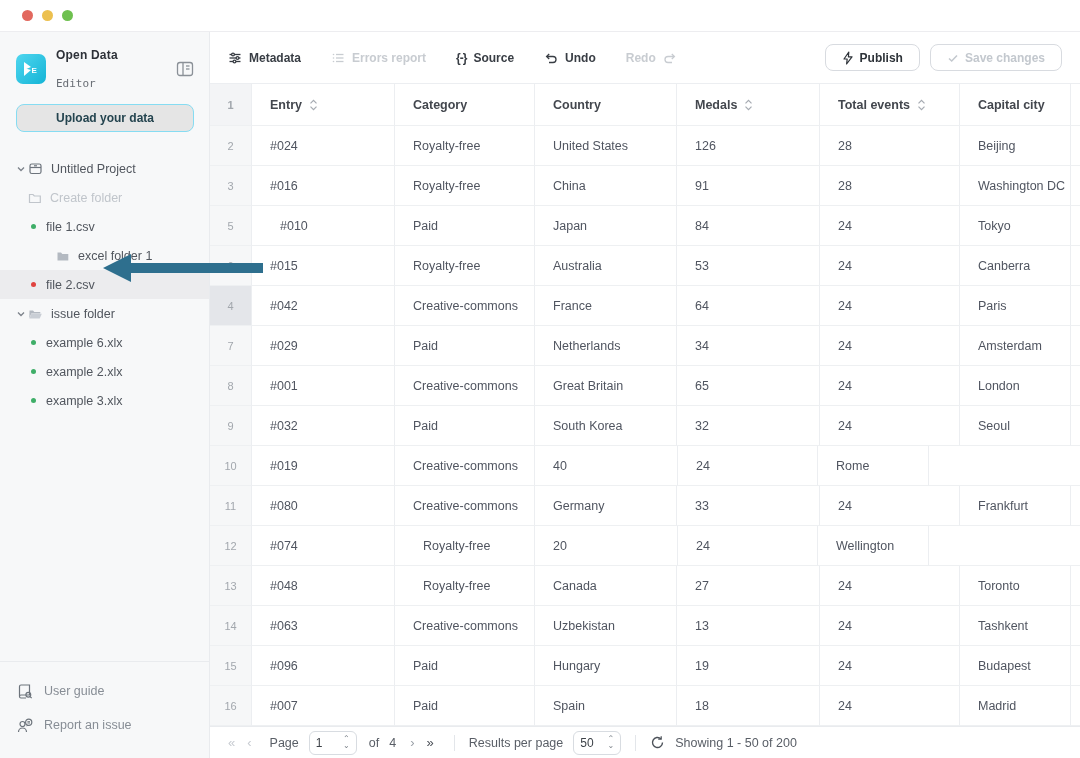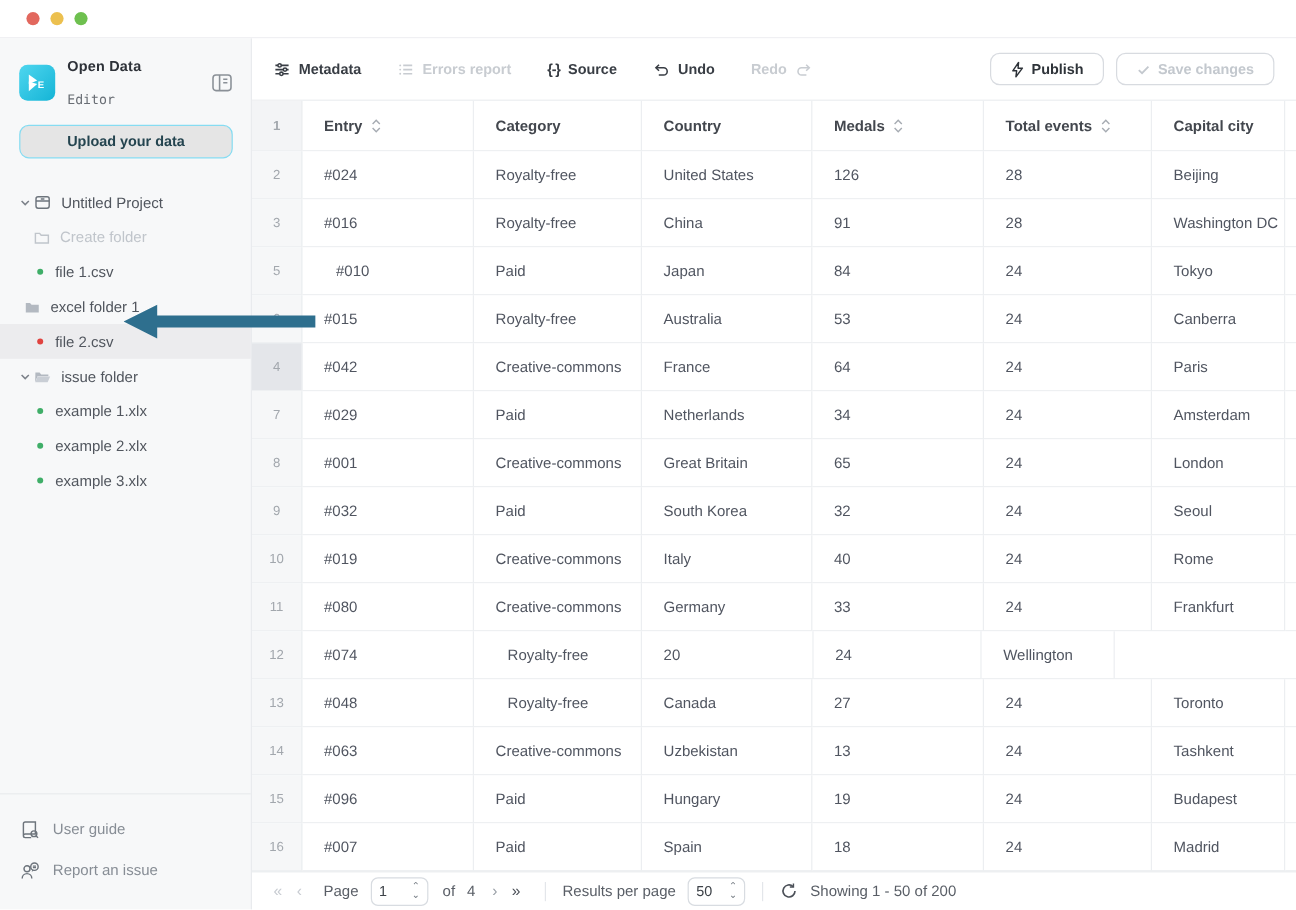--- a/index.html
+++ b/index.html
@@ -32,21 +32,21 @@
     color:#24444f; font-size:12px; font-weight:bold; font-family:inherit;
     display:flex; align-items:center; justify-content:center; cursor:pointer; }
 
   .tree { margin-top:22px; }
   .tree-row { height:29px; display:flex; align-items:center; font-size:12.5px;
     color:#51565e; cursor:pointer; position:relative; }
   .tree-row.hl { background:#ececee; }
   .tree-row .chev { width:12px; margin-left:8px; color:#838991; font-size:10px; display:flex; }
   .tree-row .t-icon { display:flex; margin-right:8px; }
   .ind0 { padding-left:8px; }
-  .ind1 { padding-left:20px; }
+  .ind1 { padding-left:20px;margin-left:36px; }
   .ind2 { padding-left:28px; }
   .muted { color:#c0c5cb; }
   .dot { width:5px; height:5px; border-radius:50%; margin-right:10px; margin-left:3px; flex:none; }
   .dot-green { background:#3fae68; } .dot-red { background:#e0433f; }
 
   .side-footer { margin-top:auto; border-top:1px solid #e9ebee; padding:20px 16px 24px; }
   .sf-row { display:flex; align-items:center; gap:10px; color:#878d95; font-size:12.5px;
     cursor:pointer; margin-bottom:16px; }
   .sf-row:last-child { margin-bottom:0; }
 
@@ -195,21 +195,21 @@
           <svg width="15" height="14" viewBox="0 0 15 14">
             <path d="M1.5 3.5 h3.5 l1.3 1.5 h6 v1.5 h-9 l-2 5 z" fill="#b3b9c1"></path>
             <path d="M3.3 6.8 h10.5 l-2.1 4.7 h-10.3 z" fill="#c9ced5"></path>
           </svg>
         </span>
         <span>issue folder</span>
       </div>
 
       <div class="tree-row ind2">
         <span class="dot dot-green"></span>
-        <span>example 1.xlx</span>
+        <span>example 6.xlx</span>
       </div>
       <div class="tree-row ind2">
         <span class="dot dot-green"></span>
         <span>example 2.xlx</span>
       </div>
       <div class="tree-row ind2">
         <span class="dot dot-green"></span>
         <span>example 3.xlx</span>
       </div>
     </div>
@@ -430,21 +430,20 @@
             <div class="cell c3">South Korea</div>
             <div class="cell c4">32</div>
             <div class="cell c5">24</div>
             <div class="cell c6">Seoul</div>
             <div class="cell fill"></div>
           </div>
           <div class="trow">
             <div class="cell num">10</div>
             <div class="cell c1">#019</div>
             <div class="cell c2">Creative-commons</div>
-            <div class="cell c3">Italy</div>
             <div class="cell c4">40</div>
             <div class="cell c5">24</div>
             <div class="cell c6">Rome</div>
             <div class="cell fill"></div>
           </div>
           <div class="trow">
             <div class="cell num">11</div>
             <div class="cell c1">#080</div>
             <div class="cell c2">Creative-commons</div>
             <div class="cell c3">Germany</div>

